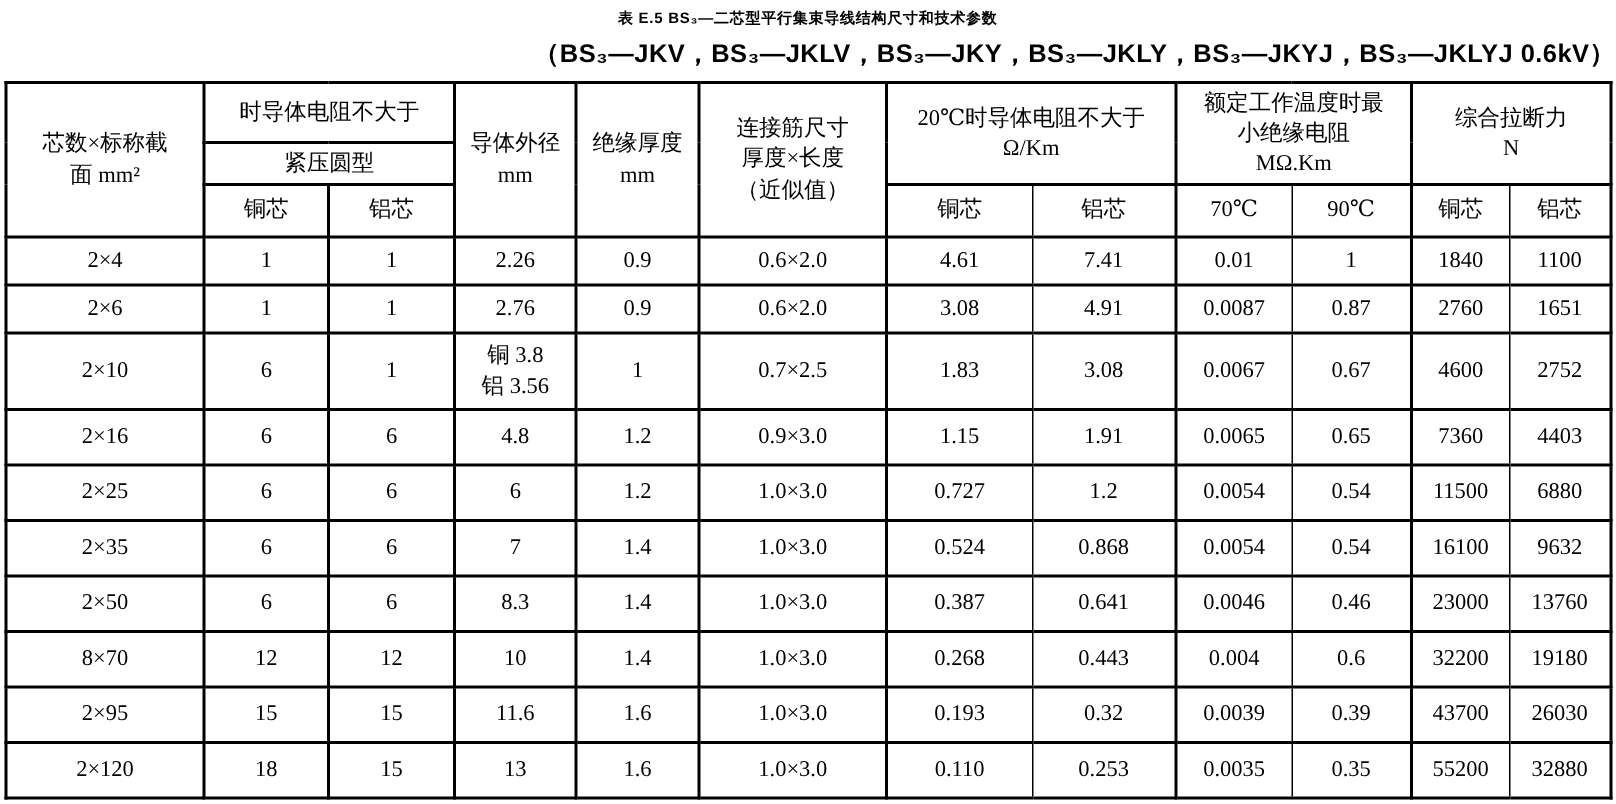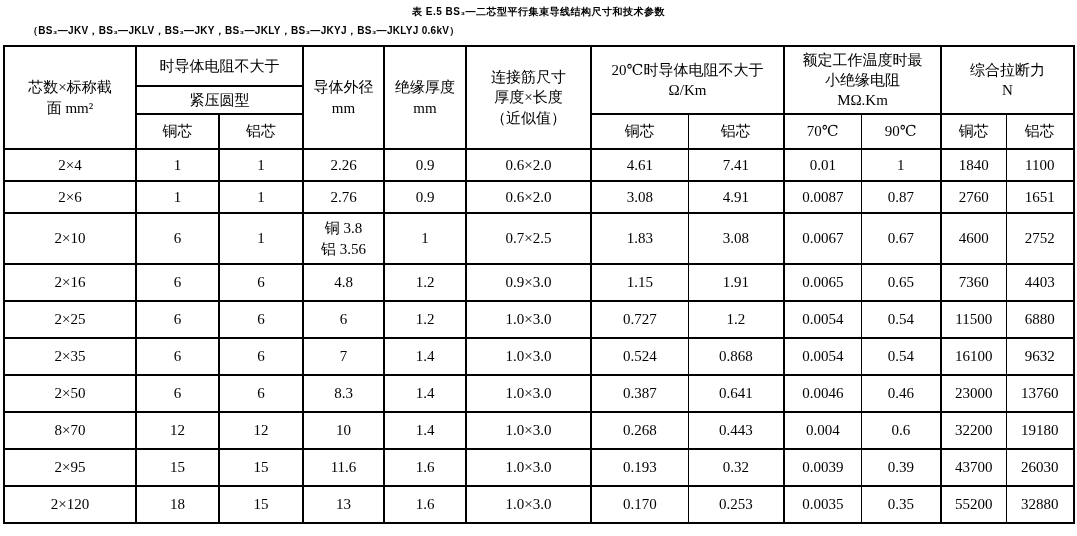--- a/index.html
+++ b/index.html
@@ -14,24 +14,24 @@
   }
   .title {
     text-align: center;
     font-family: "Liberation Sans", "DejaVu Sans", sans-serif;
     font-weight: bold;
     font-size: 10px;
     padding-top: 5px;
     letter-spacing: 0.5px;
   }
   .subtitle {
-    text-align: left;
+    text-align: right;
     font-family: "Liberation Sans", "DejaVu Sans", sans-serif;
     font-weight: bold;
-    font-size: 10px;
+    font-size: 17px;
     margin-top: 5px;
     letter-spacing: 0.3px;
     margin-left: 28px;
   }
   table.spec {
     border-collapse: collapse;
     table-layout: fixed;
     margin: 7px 0 0 3px;
     width: 1070px;
   }
@@ -243,21 +243,21 @@
         <td>43700</td>
         <td>26030</td>
       </tr>
       <tr>
         <td>2×120</td>
         <td>18</td>
         <td>15</td>
         <td>13</td>
         <td>1.6</td>
         <td>1.0×3.0</td>
-        <td>0.170</td>
+        <td>0.110</td>
         <td>0.253</td>
         <td>0.0035</td>
         <td>0.35</td>
         <td>55200</td>
         <td>32880</td>
       </tr>
     </tbody>
 </table>
 
 </body></html>

